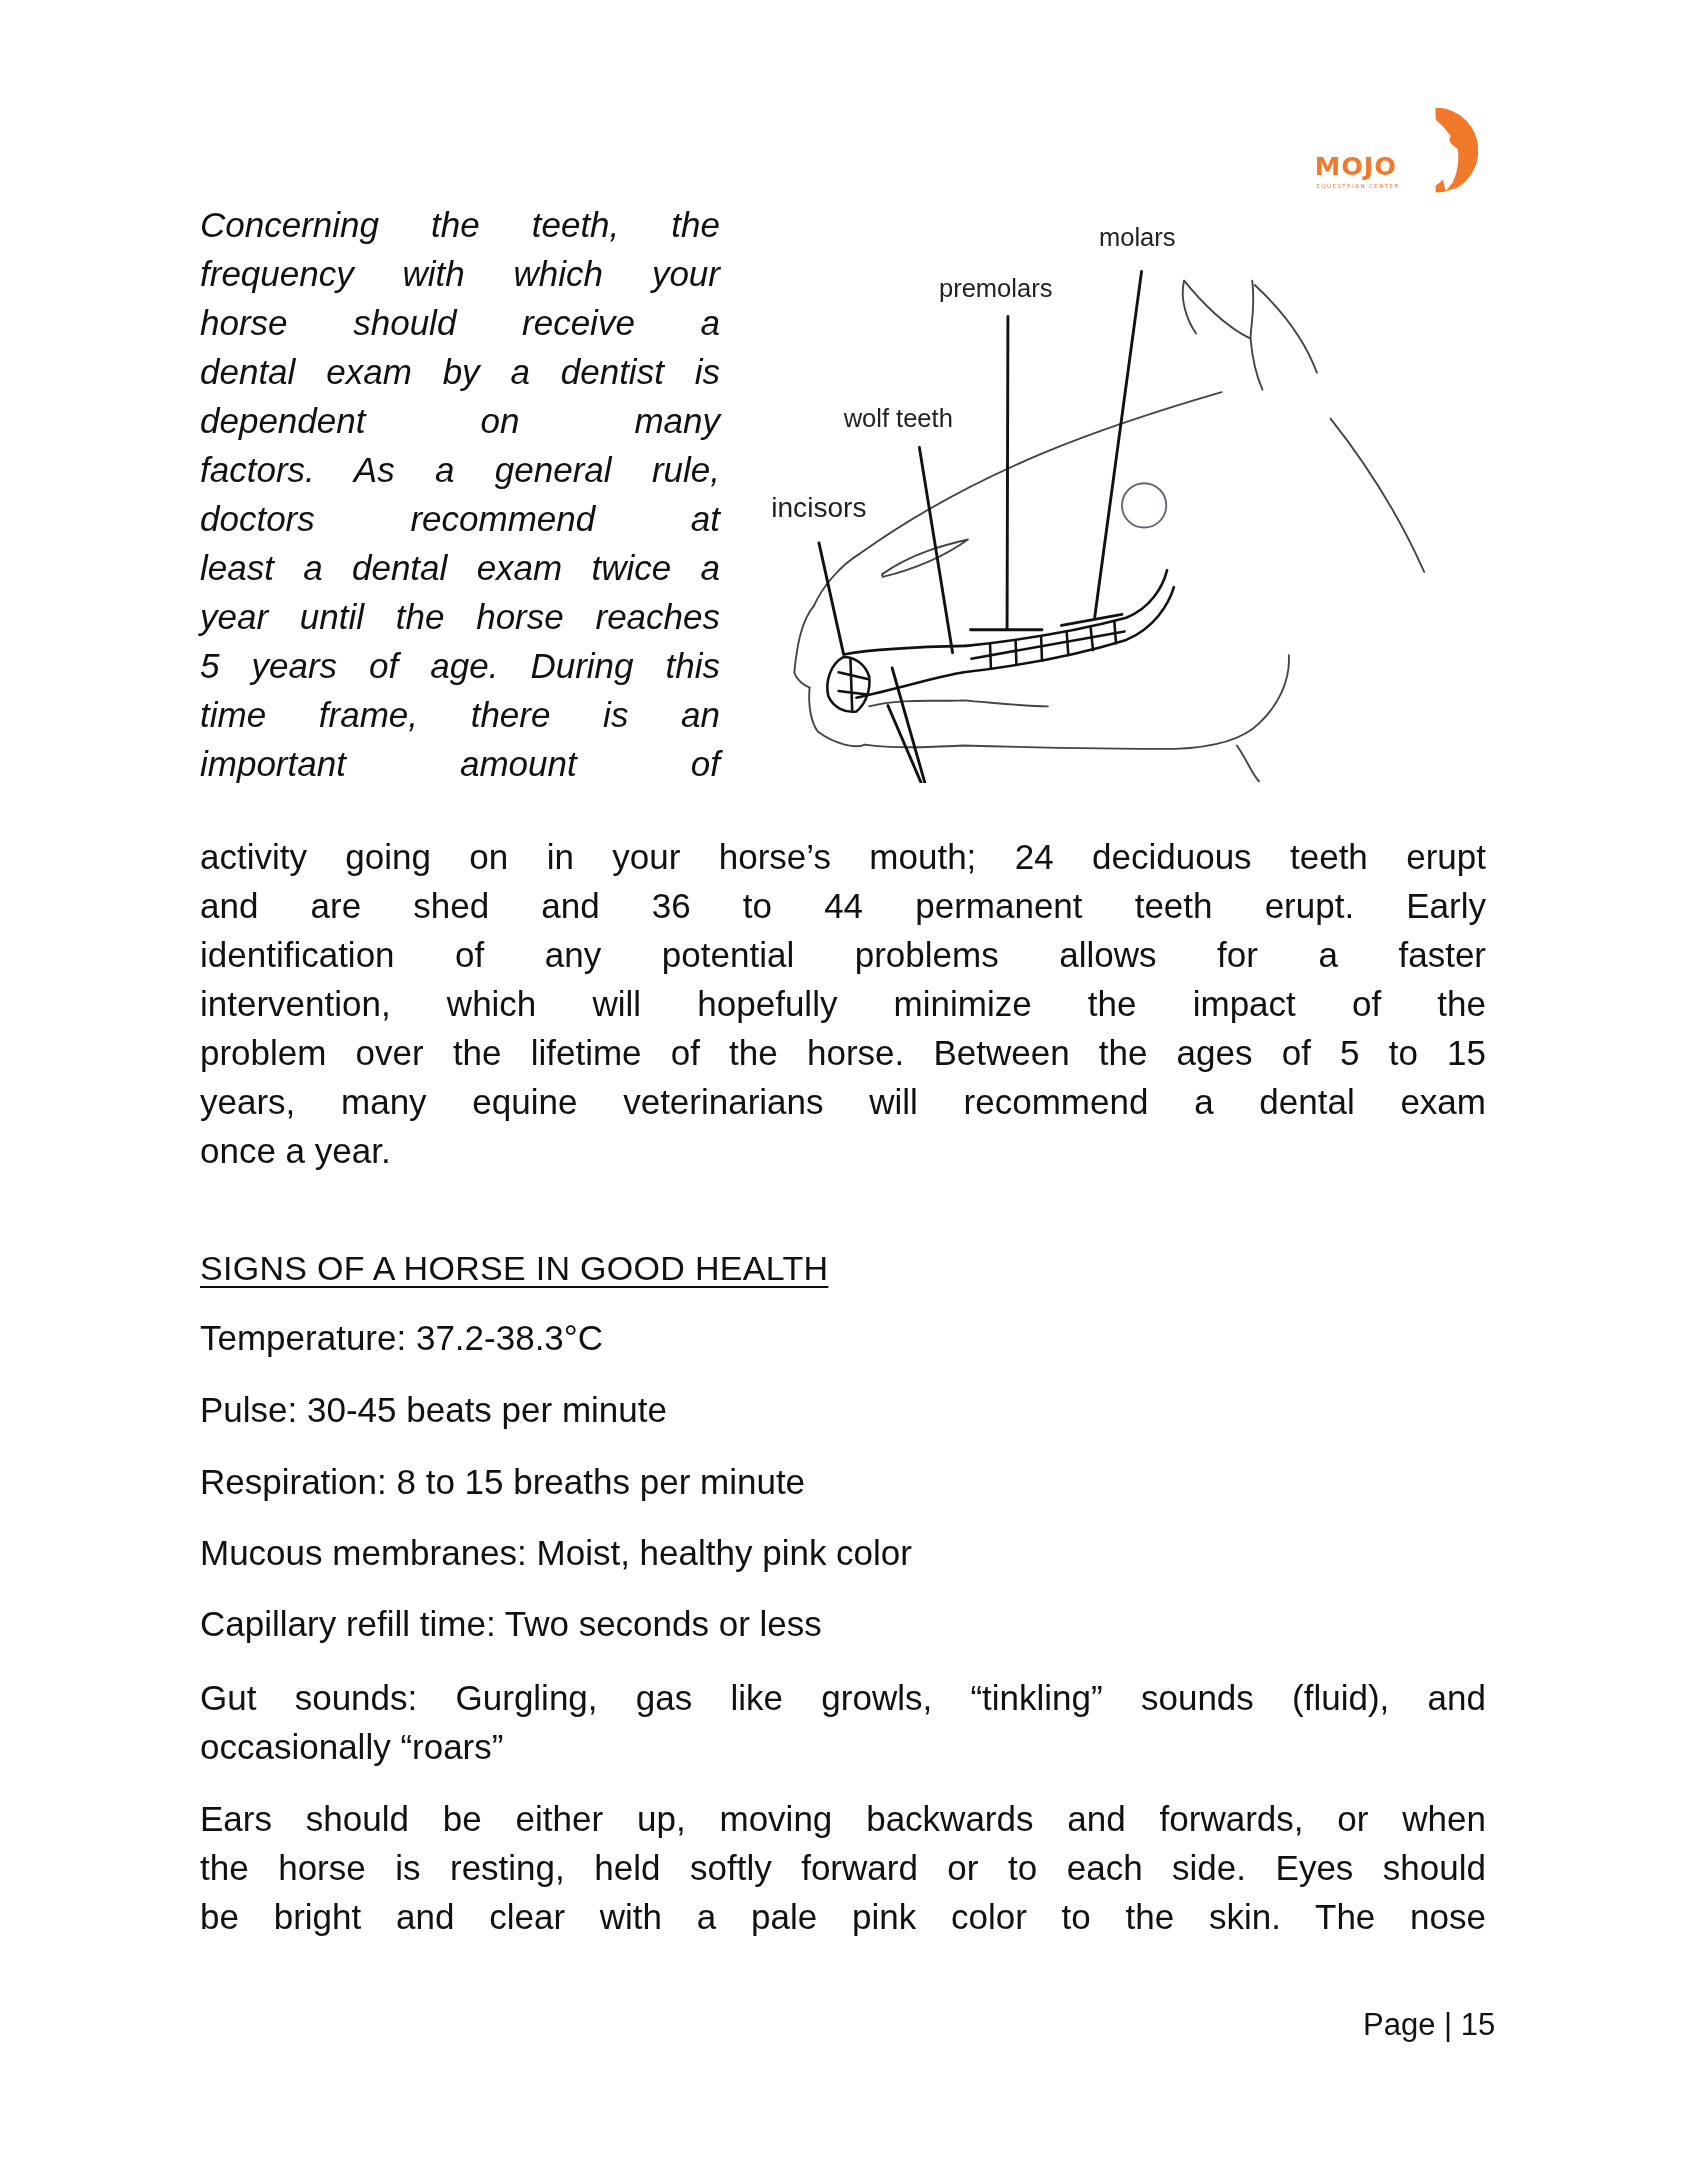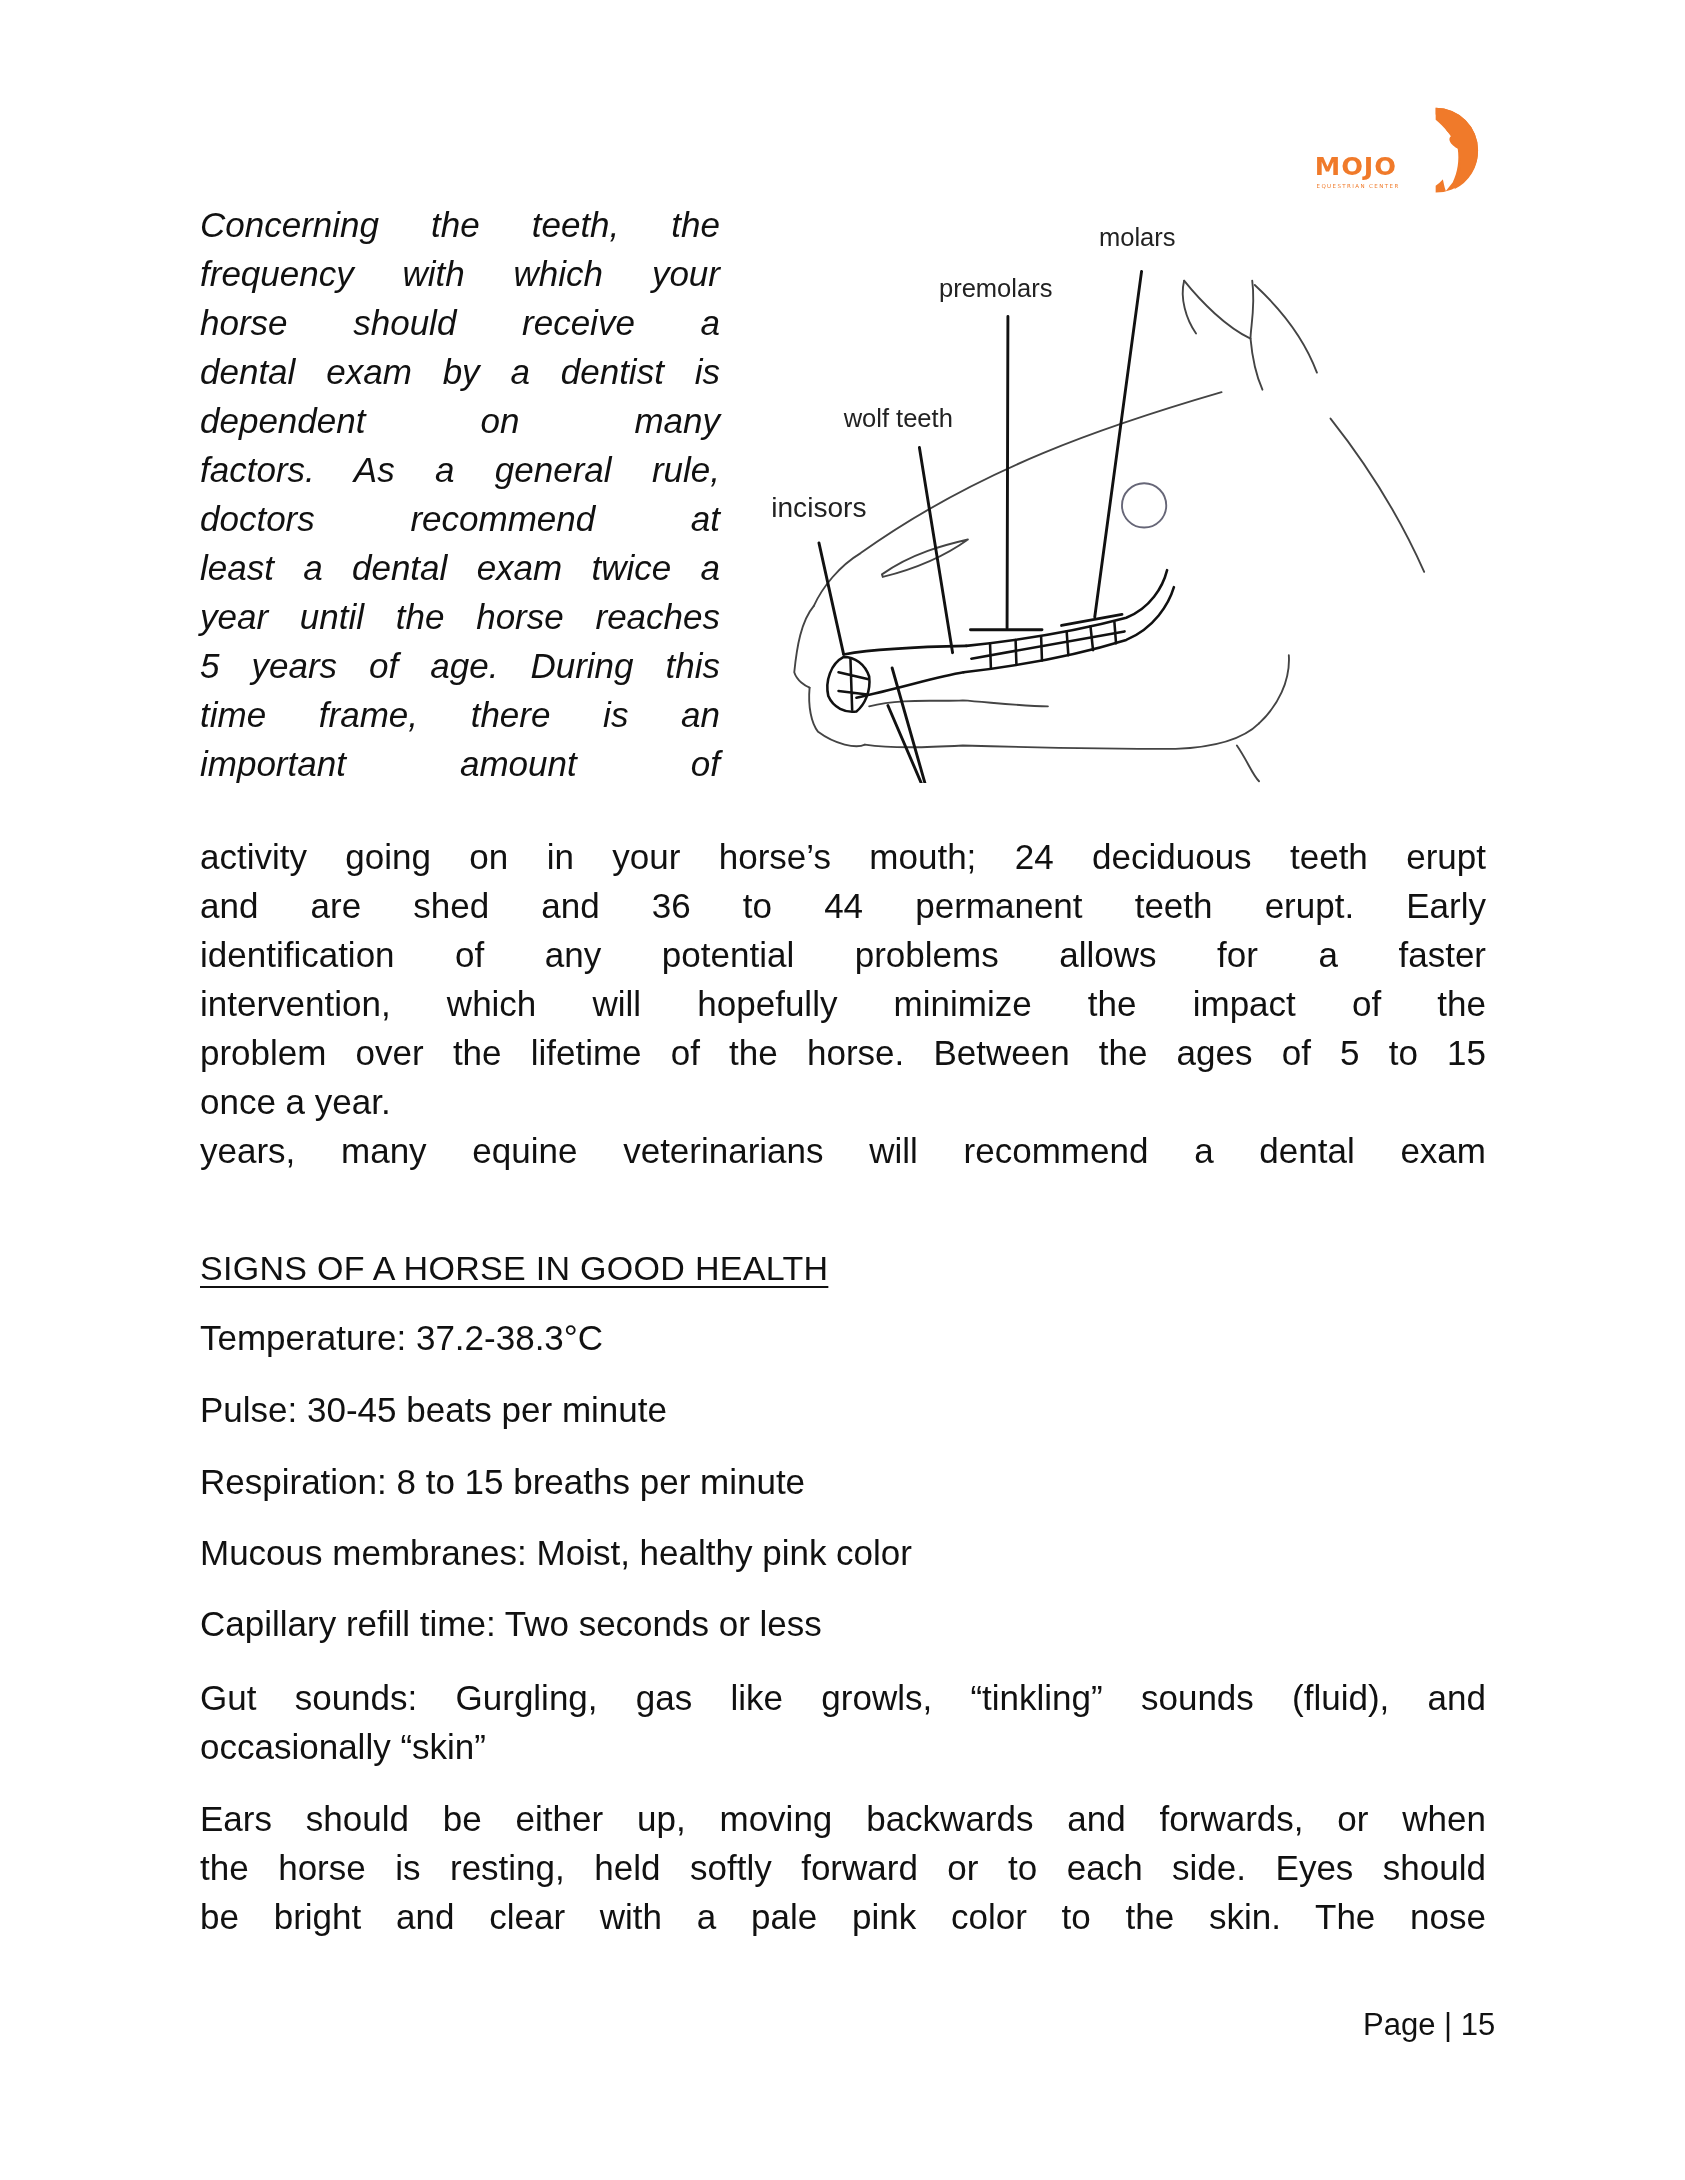--- a/index.html
+++ b/index.html
@@ -65,22 +65,22 @@
     <span class="line">time frame, there is an</span>
     <span class="line">important amount of</span>
   </div>
 
   <div class="txt col-full" style="top:796px;margin-top:36px;">
     <span class="line">activity going on in your horse’s mouth; 24 deciduous teeth erupt</span>
     <span class="line">and are shed and 36 to 44 permanent teeth erupt. Early</span>
     <span class="line">identification of any potential problems allows for a faster</span>
     <span class="line">intervention, which will hopefully minimize the impact of the</span>
     <span class="line">problem over the lifetime of the horse. Between the ages of 5 to 15</span>
+    <span class="line">years, many equine veterinarians will recommend a dental exam</span>
     <span class="line last">once a year.</span>
-    <span class="line">years, many equine veterinarians will recommend a dental exam</span>
   </div>
 
   <div class="diagram">
     <svg width="698" height="596" viewBox="880 220 820 700">
       <g fill="none" stroke="#444444" stroke-width="2.2" stroke-linecap="round" stroke-linejoin="round">
 
         <path d="M1390 330 C1385 350 1392 375 1404 392"></path>
         <path d="M1390 330 C1410 355 1440 385 1468 398"></path>
         <path d="M1470 330 C1474 360 1468 385 1468 398 C1470 420 1474 440 1482 458"></path>
         <path d="M1473 335 C1500 360 1530 395 1546 438"></path>
@@ -136,21 +136,21 @@
   <div class="heading">SIGNS OF A HORSE IN GOOD HEALTH</div>
 
   <div class="item" style="top:1313px;">Temperature: 37.2-38.3°C</div>
   <div class="item" style="top:1385px;">Pulse: 30-45 beats per minute</div>
   <div class="item" style="top:1457px;">Respiration: 8 to 15 breaths per minute</div>
   <div class="item" style="top:1528px;">Mucous membranes: Moist, healthy pink color</div>
   <div class="item" style="top:1599px;">Capillary refill time: Two seconds or less</div>
 
   <div class="txt col-full" style="top:1673px;">
     <span class="line">Gut sounds: Gurgling, gas like growls, “tinkling” sounds (fluid), and</span>
-    <span class="line last">occasionally “skin”</span>
+    <span class="line last">occasionally “roars”</span>
   </div>
 
   <div class="txt col-full" style="top:1794px;">
     <span class="line">Ears should be either up, moving backwards and forwards, or when</span>
     <span class="line">the horse is resting, held softly forward or to each side. Eyes should</span>
     <span class="line">be bright and clear with a pale pink color to the skin. The nose</span>
   </div>
 
   <div class="footer">Page | 15</div>
 </div>

